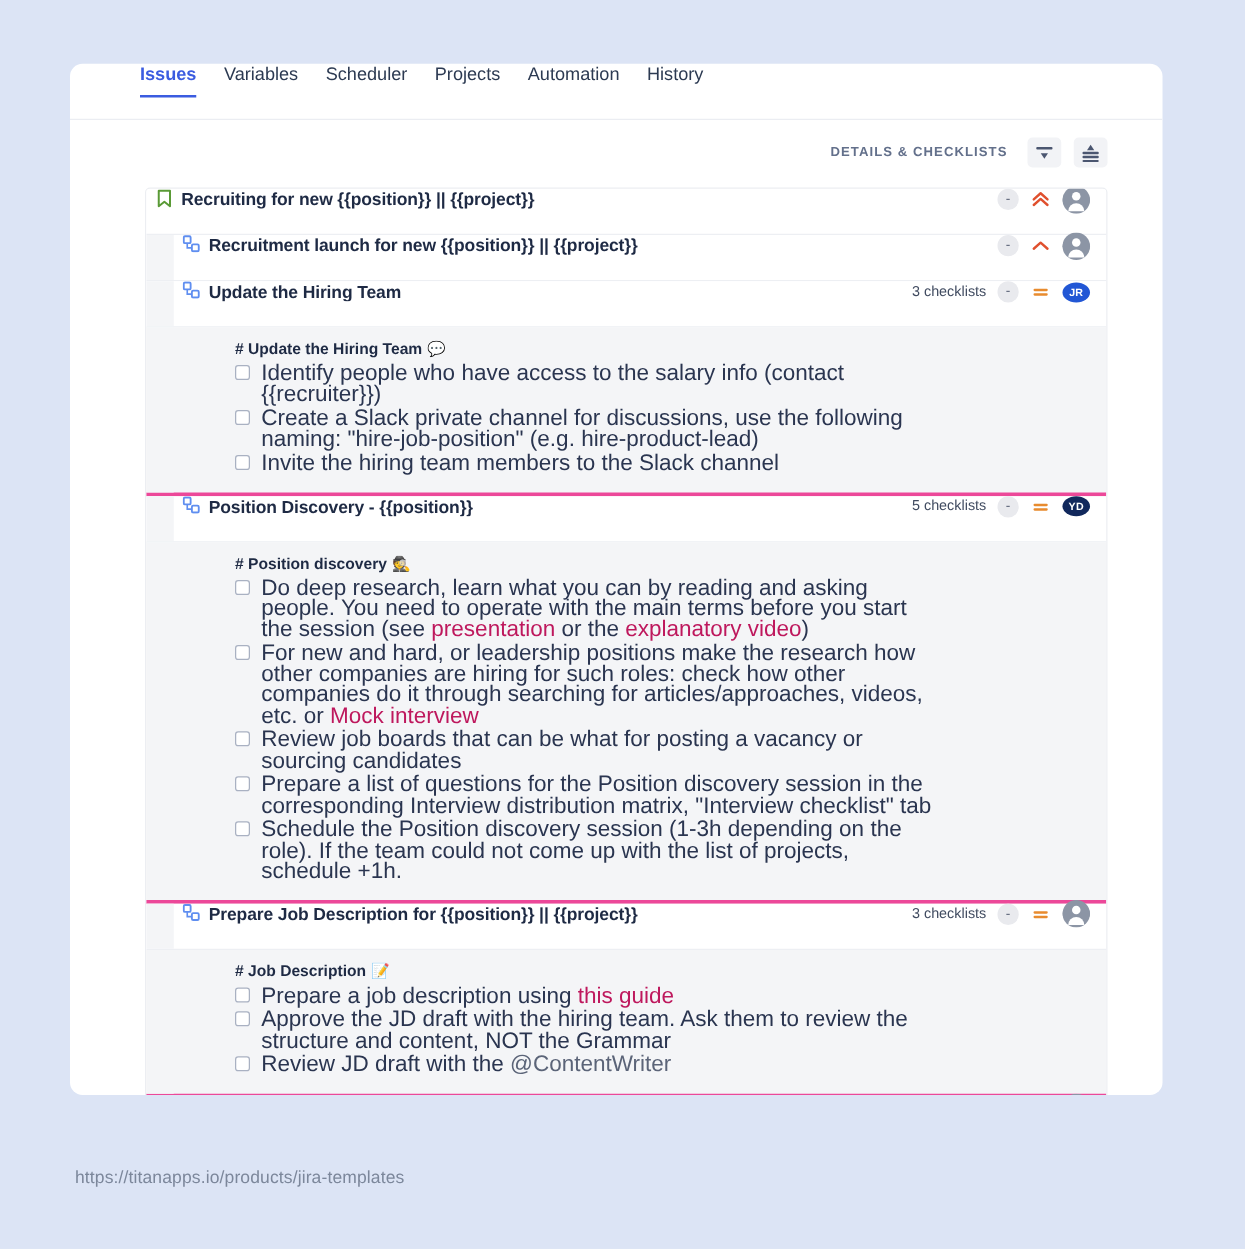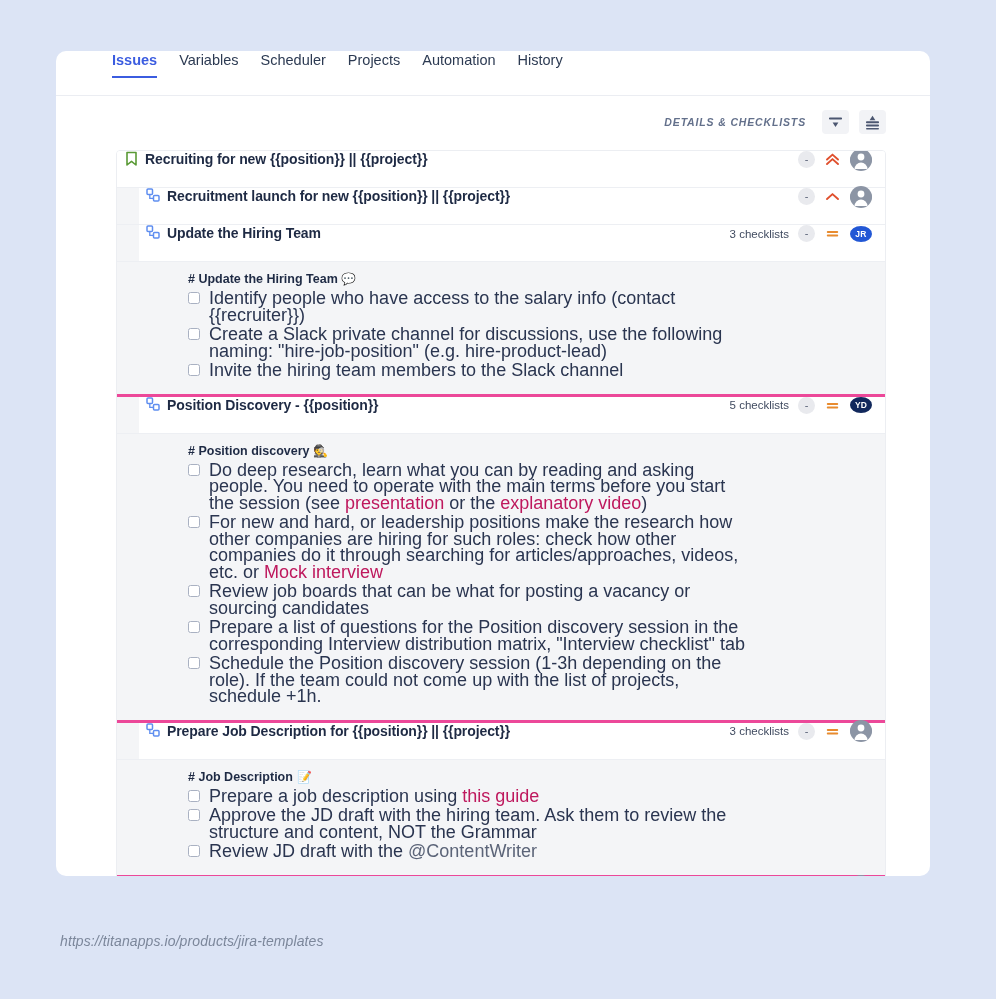--- a/index.html
+++ b/index.html
@@ -61,21 +61,20 @@
     height: 52px;
     padding-right: 44px;
     gap: 10px;
   }
   .toolbar-label {
     font-size: 10.5px;
     font-weight: 700;
     letter-spacing: 0.85px;
     color: #63708b;
     margin-right: 6px;
-    font-style: italic;
   }
   .tool-btn {
     width: 27px; height: 24px;
     border-radius: 4px;
     background: #f2f3f6;
     display: flex;
     align-items: center;
     justify-content: center;
     cursor: pointer;
   }
@@ -216,21 +215,20 @@
   }
   .mention { color: #5b6478; }
 
   
   .footer-url {
     position: absolute;
     left: 60px; top: 933px;
     font-size: 14px;
     color: #7c879b;
     letter-spacing: 0.1px;
-    font-style: italic;
   }
 
   svg { display: block; }
 </style>
 </head>
 <body>
 
 <div class="page">
 
   <div class="card">

